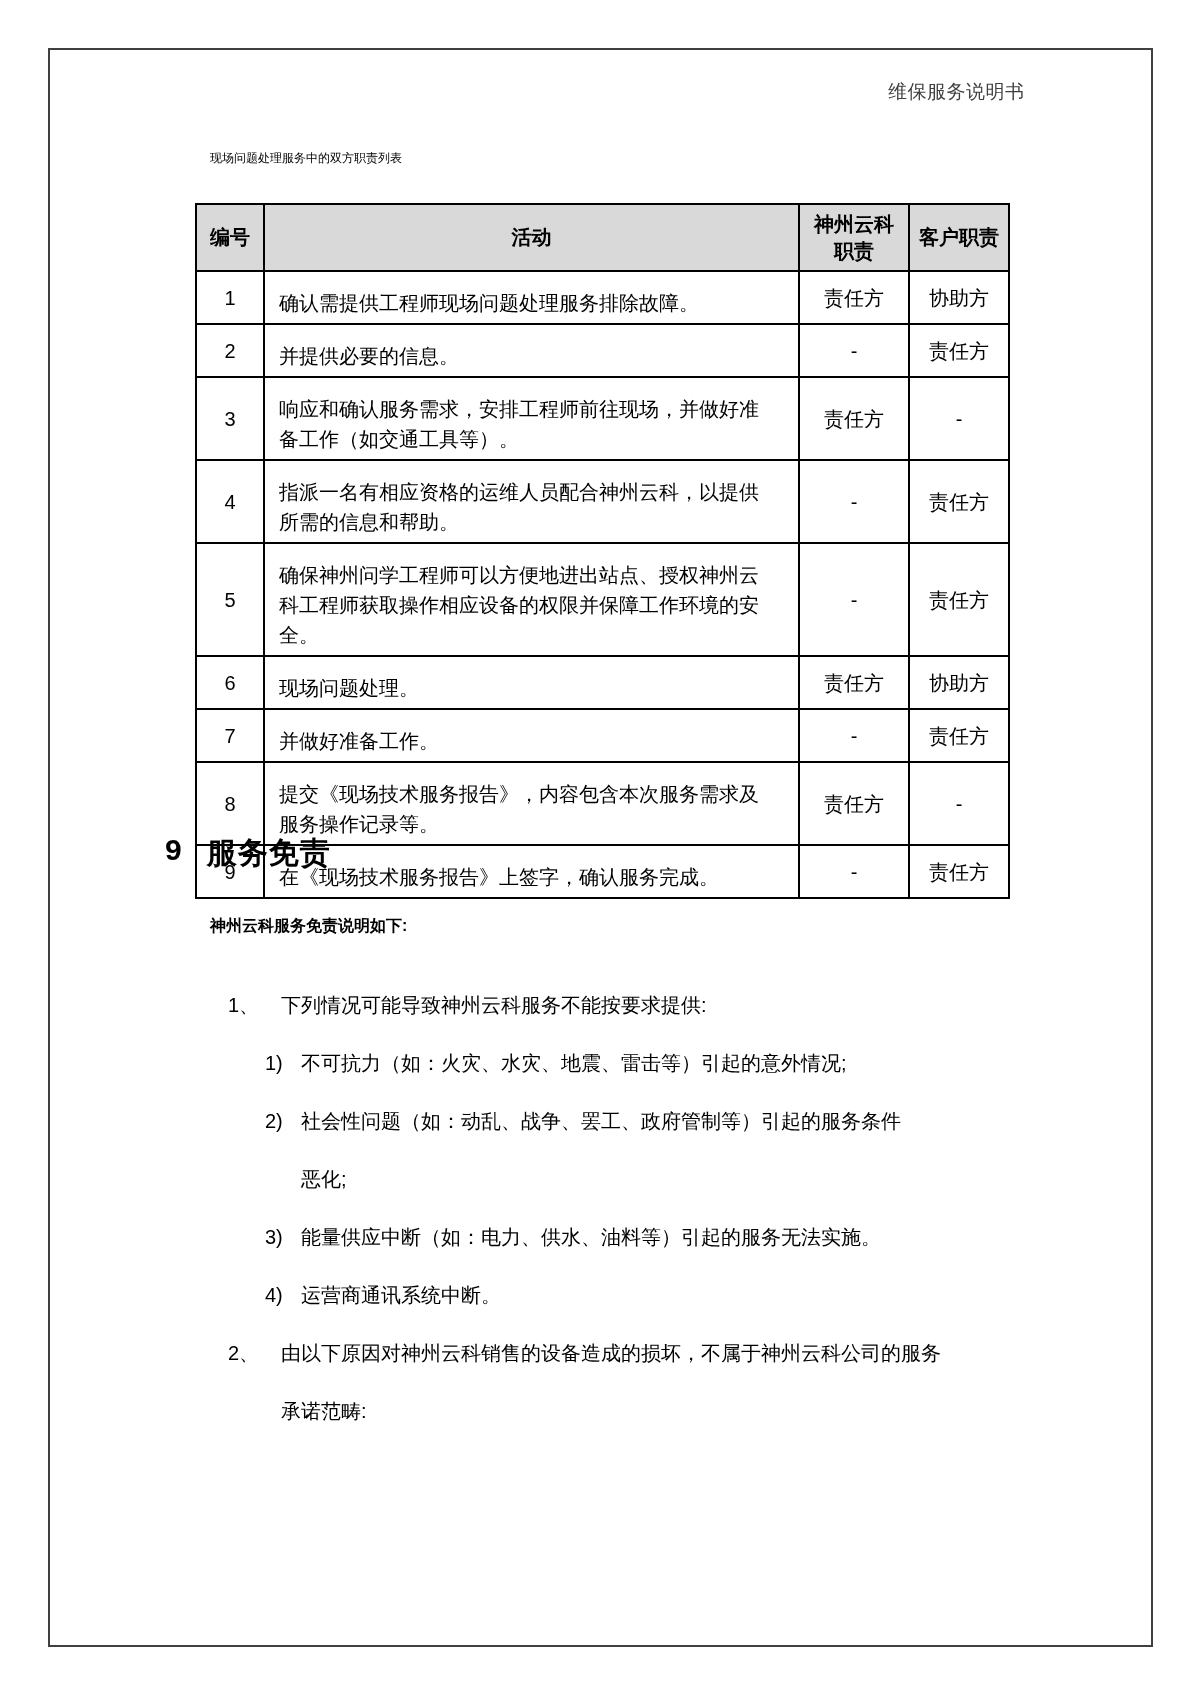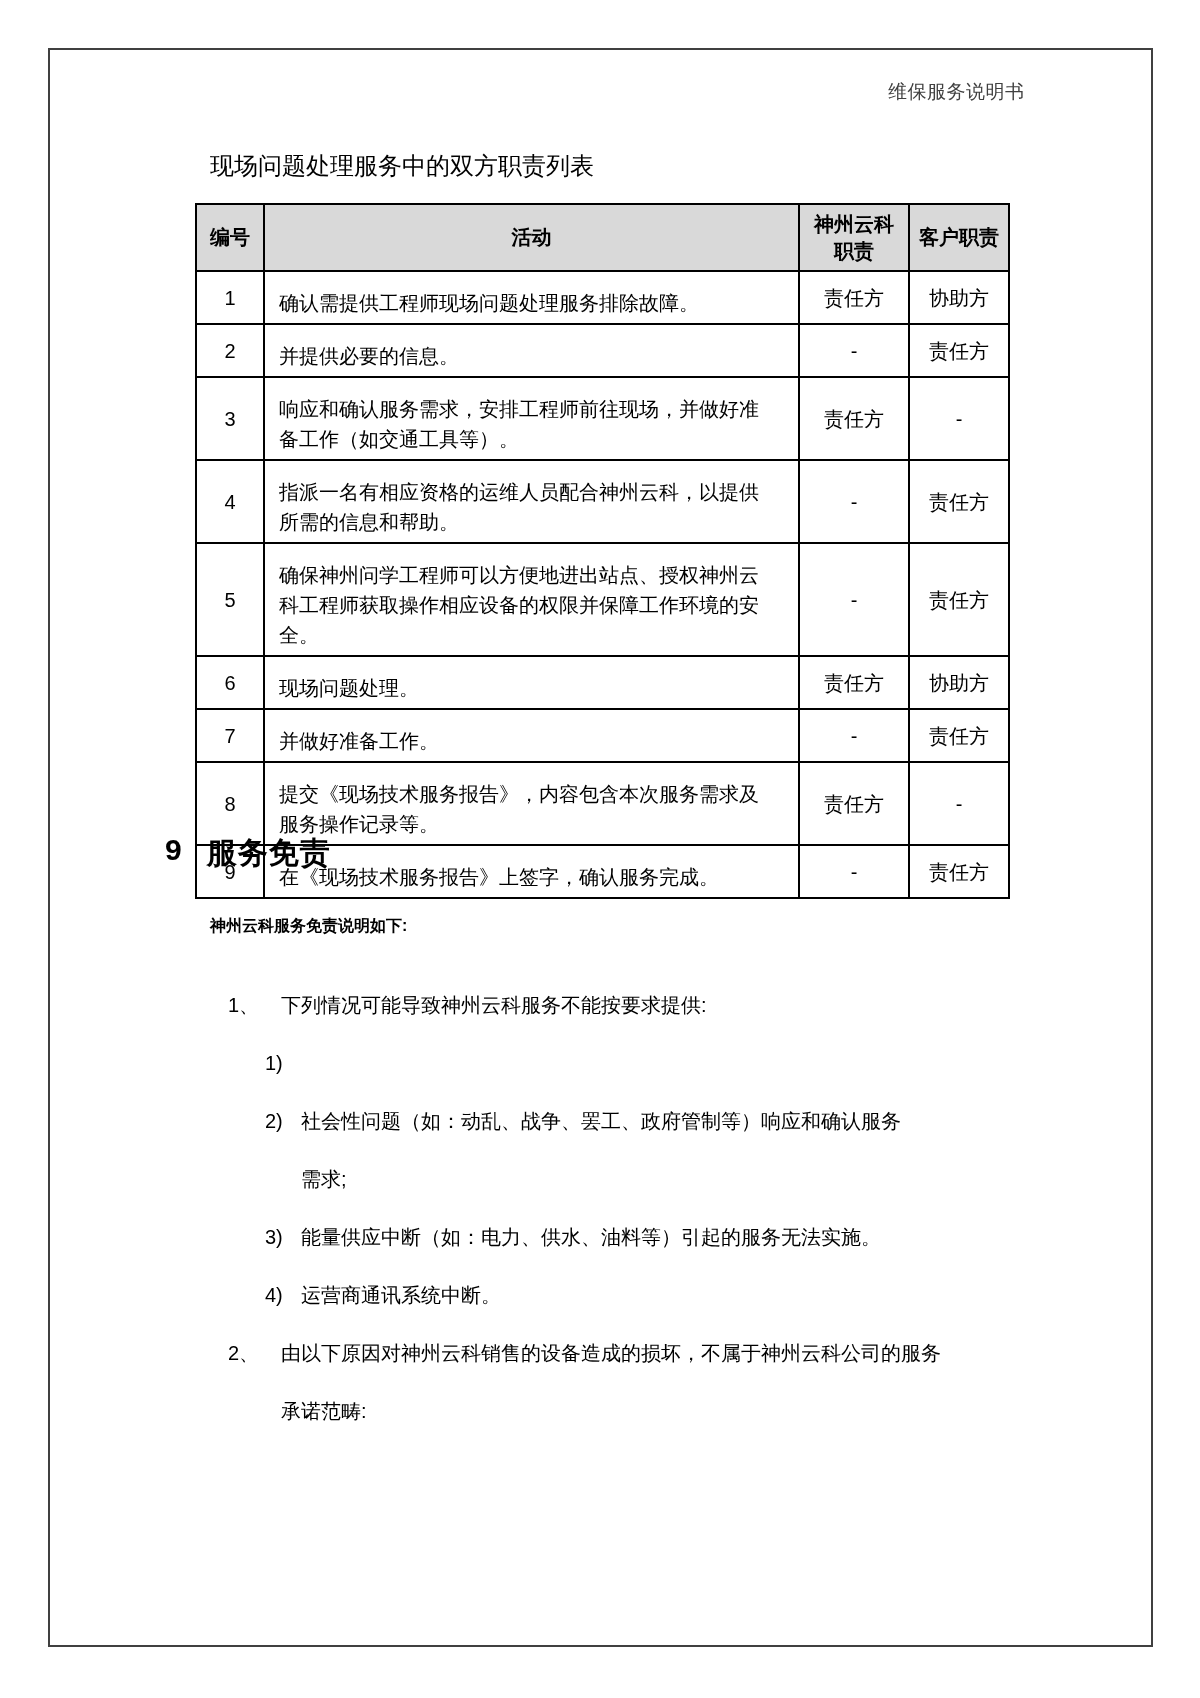--- a/index.html
+++ b/index.html
@@ -34,21 +34,21 @@
     top: 79px;
     font-family: "Liberation Serif", "DejaVu Serif", serif;
     font-size: 19px;
     color: #404040;
     letter-spacing: 0.5px;
   }
   .table-caption {
     position: absolute;
     left: 210px;
     top: 150px;
-    font-size: 24px;
+    font-size: 12px;
   }
   table.resp-table {
     position: absolute;
     left: 195px;
     top: 203px;
     width: 813px;
     border-collapse: collapse;
     table-layout: fixed;
   }
   .resp-table th, .resp-table td {
@@ -223,24 +223,25 @@
 
   <div class="disclaimer-intro">神州云科服务免责说明如下:</div>
 
   <div class="disclaimer-list">
     <div class="dl-item">
       <span class="marker">1、</span>
       <span class="text">下列情况可能导致神州云科服务不能按要求提供:</span>
     </div>
     <div class="dl-subitem">
       <span class="marker">1)</span>
+      <span class="text">不可抗力（如：火灾、水灾、地震、雷击等）引起的意外情况;</span>
     </div>
     <div class="dl-subitem">
       <span class="marker">2)</span>
-      <span class="text">社会性问题（如：动乱、战争、罢工、政府管制等）响应和确认服务需求;</span>
+      <span class="text">社会性问题（如：动乱、战争、罢工、政府管制等）引起的服务条件恶化;</span>
     </div>
     <div class="dl-subitem">
       <span class="marker">3)</span>
       <span class="text">能量供应中断（如：电力、供水、油料等）引起的服务无法实施。</span>
     </div>
     <div class="dl-subitem">
       <span class="marker">4)</span>
       <span class="text">运营商通讯系统中断。</span>
     </div>
     <div class="dl-item">

